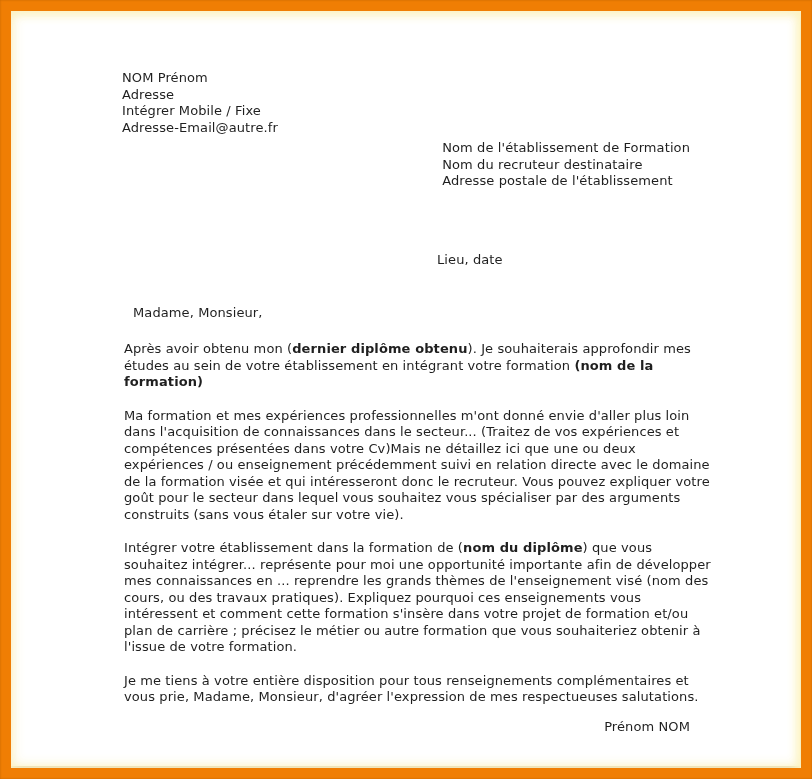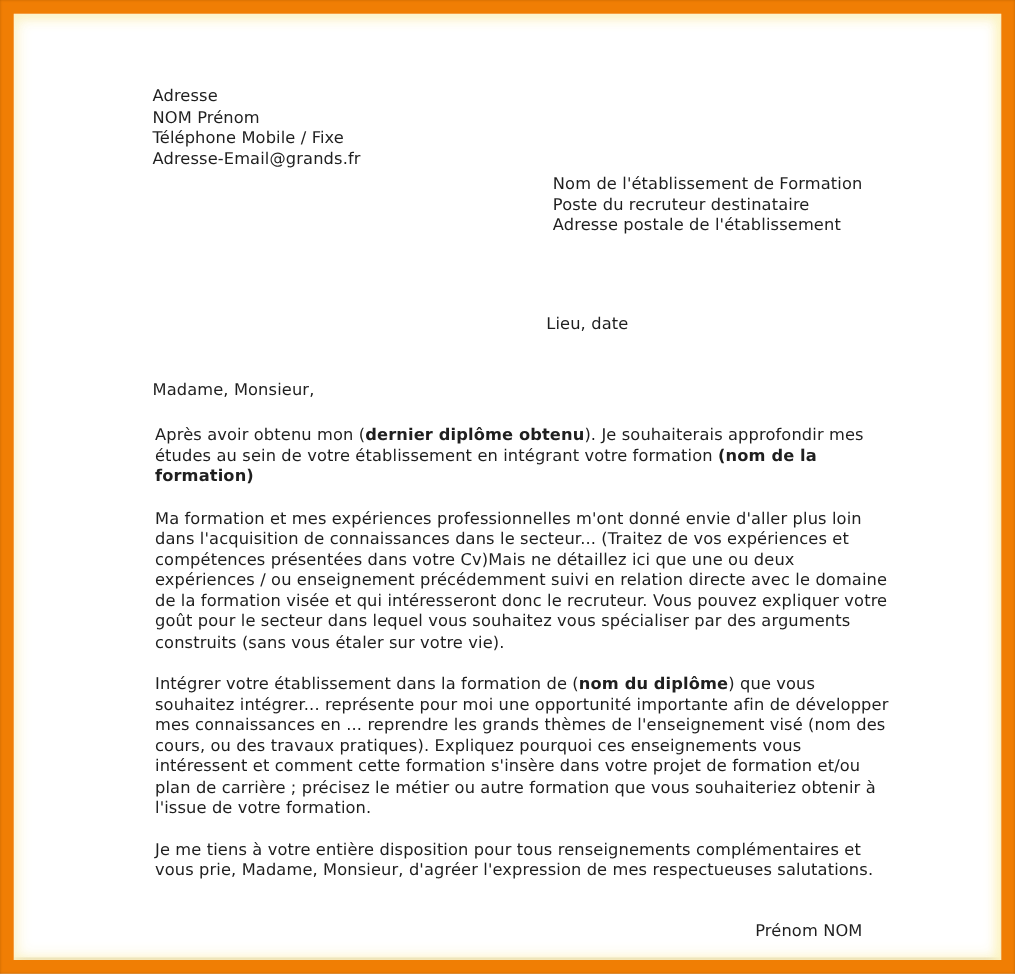--- a/index.html
+++ b/index.html
@@ -32,42 +32,42 @@
     position: absolute;
     font-size: 13px;
     line-height: 16.5px;
     color: #1f1f1f;
     letter-spacing: 0.1px;
   }
   .sender      { left: 111px; top: 59px; }
   .recipient   { right: 111px; top: 129px; }
   .date-line   { left: 426px; top: 241px; }
   .subject     { left: 111px; top: 259px; font-weight: bold; }
-  .salutation  { left: 111px; top: 294px; }
+  .salutation  { left: 122px; top: 294px; }
   .body-copy   { left: 113px; top: 330px; width: 590px; }
   .body-copy p { margin: 0 0 17px 0; }
-  .signature   { right: 111px; top: 727px; }
+  .signature   { right: 111px; top: 708px; }
   .bold        { font-weight: bold; }
 </style>
 </head>
 <body>
 
 <div class="canvas">
   <div class="page">
 
     <div class="txt sender">
+      <div>NOM Prénom</div>
       <div>Adresse</div>
-      <div>NOM Prénom</div>
-      <div>Téléphone Mobile / Fixe</div>
-      <div>Adresse-Email@grands.fr</div>
+      <div>Intégrer Mobile / Fixe</div>
+      <div>Adresse-Email@autre.fr</div>
     </div>
 
     <div class="txt recipient">
       <div>Nom de l'établissement de Formation</div>
-      <div>Poste du recruteur destinataire</div>
+      <div>Nom du recruteur destinataire</div>
       <div>Adresse postale de l'établissement</div>
     </div>
 
     <div class="txt date-line">Lieu, date</div>
 
 
     <div class="txt salutation">Madame, Monsieur,</div>
 
     <div class="txt body-copy">
       <p><span>Après avoir obtenu mon (</span><span class="bold">dernier diplôme obtenu</span><span>). Je souhaiterais approfondir mes études au sein de votre établissement en intégrant votre formation </span><span class="bold">(nom de la formation)</span></p>

